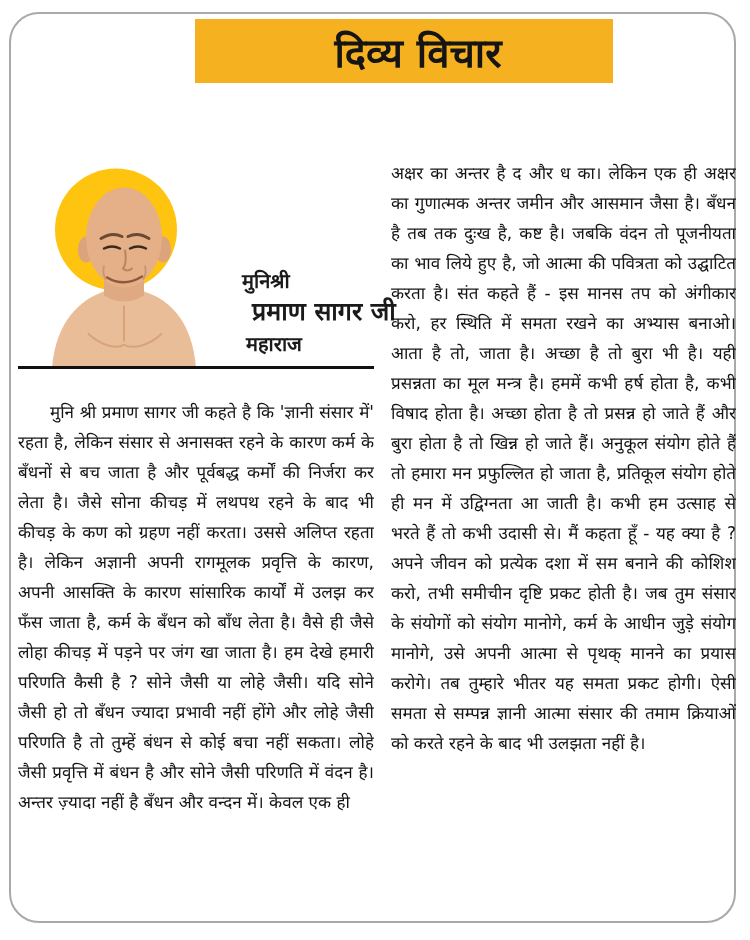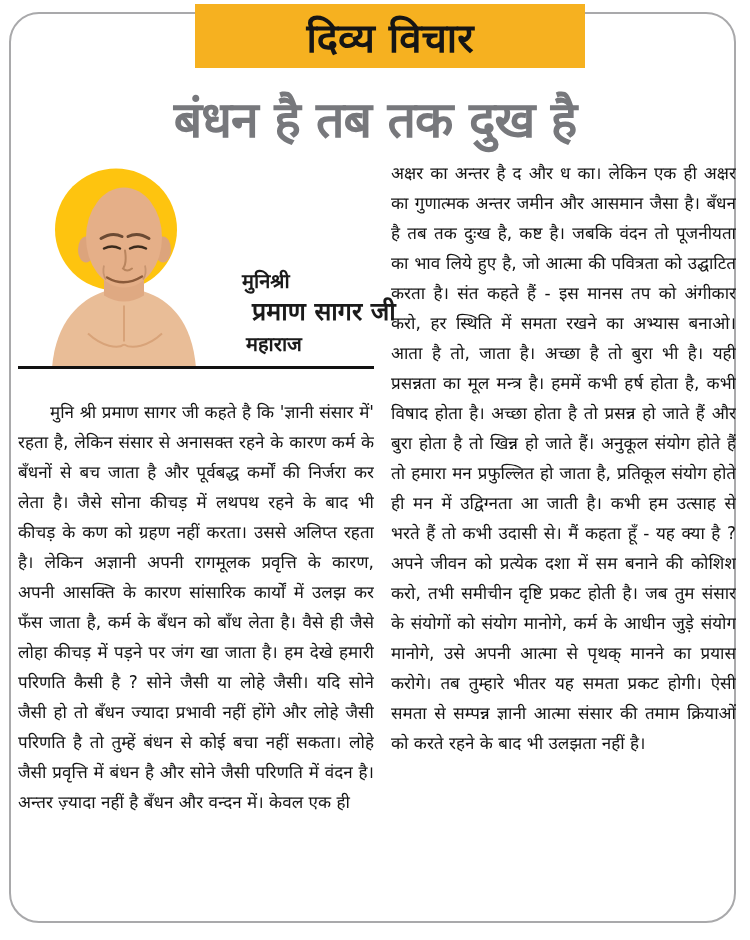--- a/index.html
+++ b/index.html
@@ -15,24 +15,24 @@
     position: absolute;
     left: 9px; top: 12px;
     width: 727px; height: 911px;
     border: 2px solid #a9a9ab;
     border-radius: 30px;
     box-sizing: border-box;
     background: #fff;
   }
   .banner {
     position: absolute;
-    left: 195px; top: 4px;
+    left: 195px; top: 19px;
     width: 390px; height: 64px;
     background: #F6B120;
-    display: flex; align-items: center; justify-content: center;
+    display: flex; align-items: center; justify-content: center; padding-left: 28px;
   }
   .banner-label {
     font-size: 40px;
     font-weight: bold;
     color: #151515;
     letter-spacing: 0px;
     white-space: nowrap;
   }
   .article-title {
     position: absolute;
@@ -90,21 +90,20 @@
 <body>
 
 <div class="page">
 
   <div class="frame"></div>
 
   <div class="banner">
     <span class="banner-label">दिव्य विचार</span>
   </div>
 
-  <div class="article-title">बंधन है तब तक दुख है</div>
 
   <div class="photo-block">
     <svg viewBox="0 0 170 202" aria-hidden="true">
 
       <circle cx="78" cy="64" r="61" fill="#FEC40F"></circle>
 
       <path d="M14,202 C18,156 42,134 66,126 L106,126 C132,134 154,156 158,202 Z" fill="#E9BD97"></path>
       <path d="M50,168 C64,181 80,184 86,179" stroke="#d8a379" stroke-width="2" fill="none"></path>
       <path d="M124,168 C110,181 94,184 86,179" stroke="#d8a379" stroke-width="2" fill="none"></path>
       <path d="M86,140 L86,176" stroke="#d8a379" stroke-width="2" fill="none"></path>

